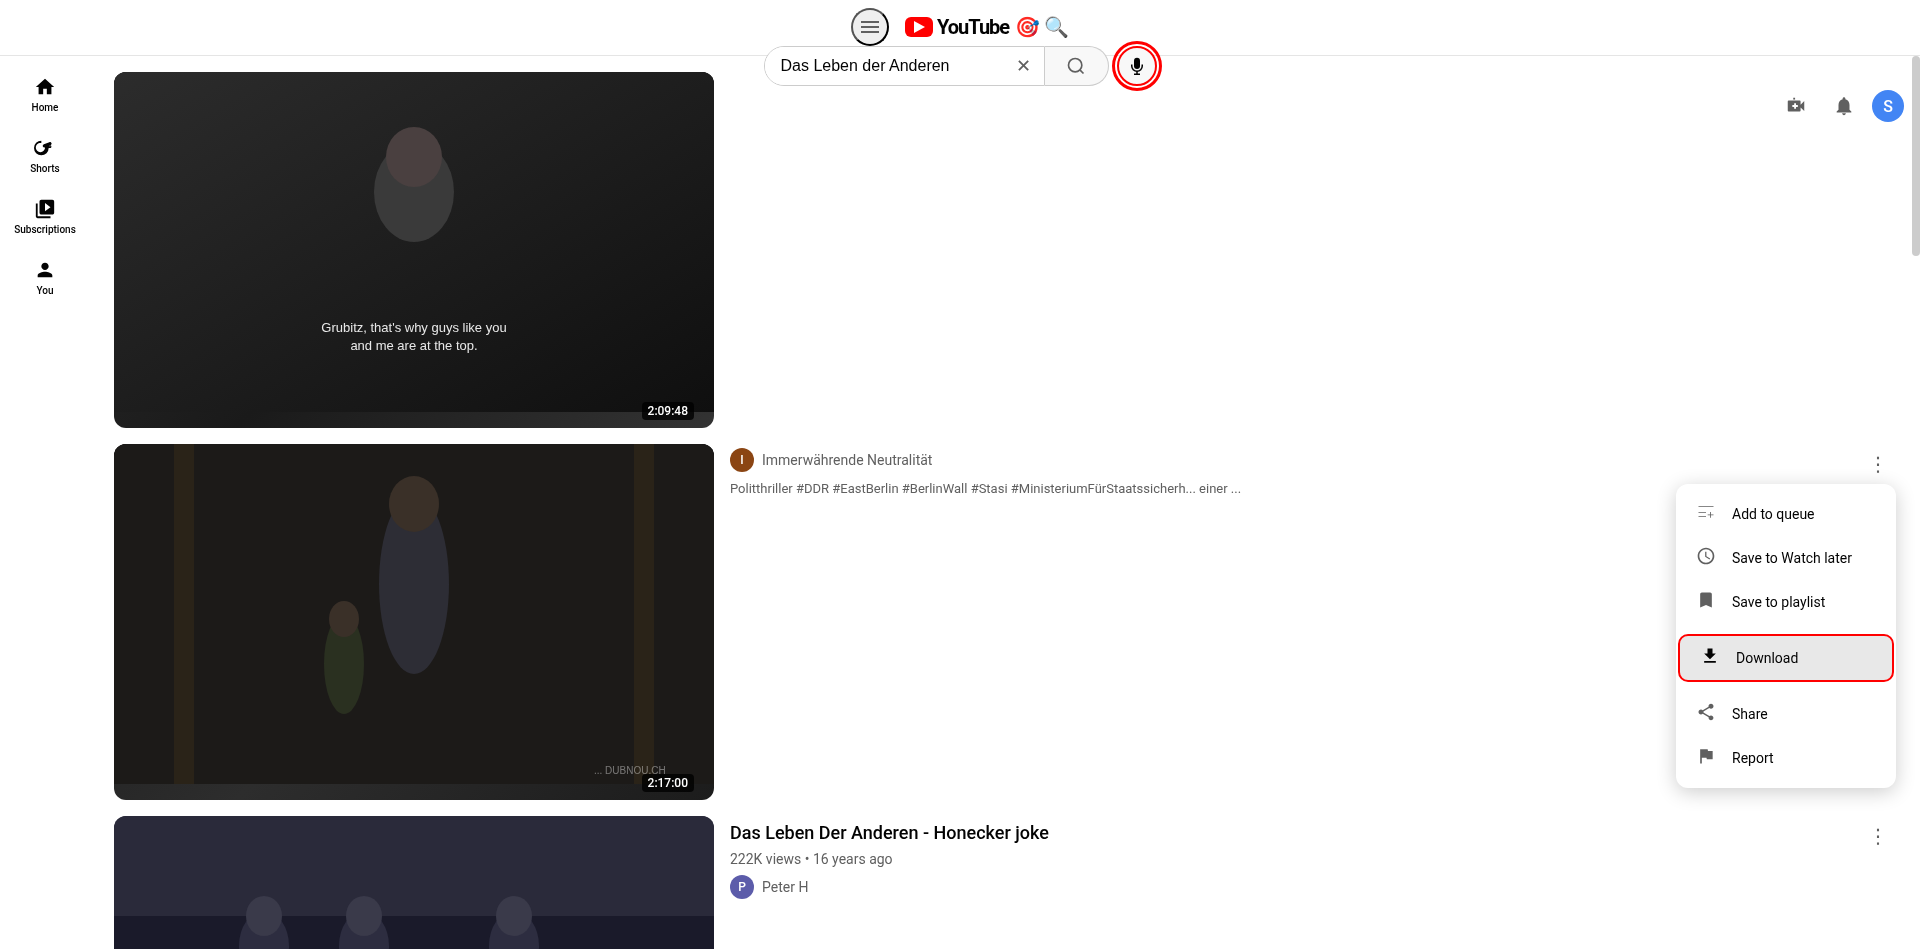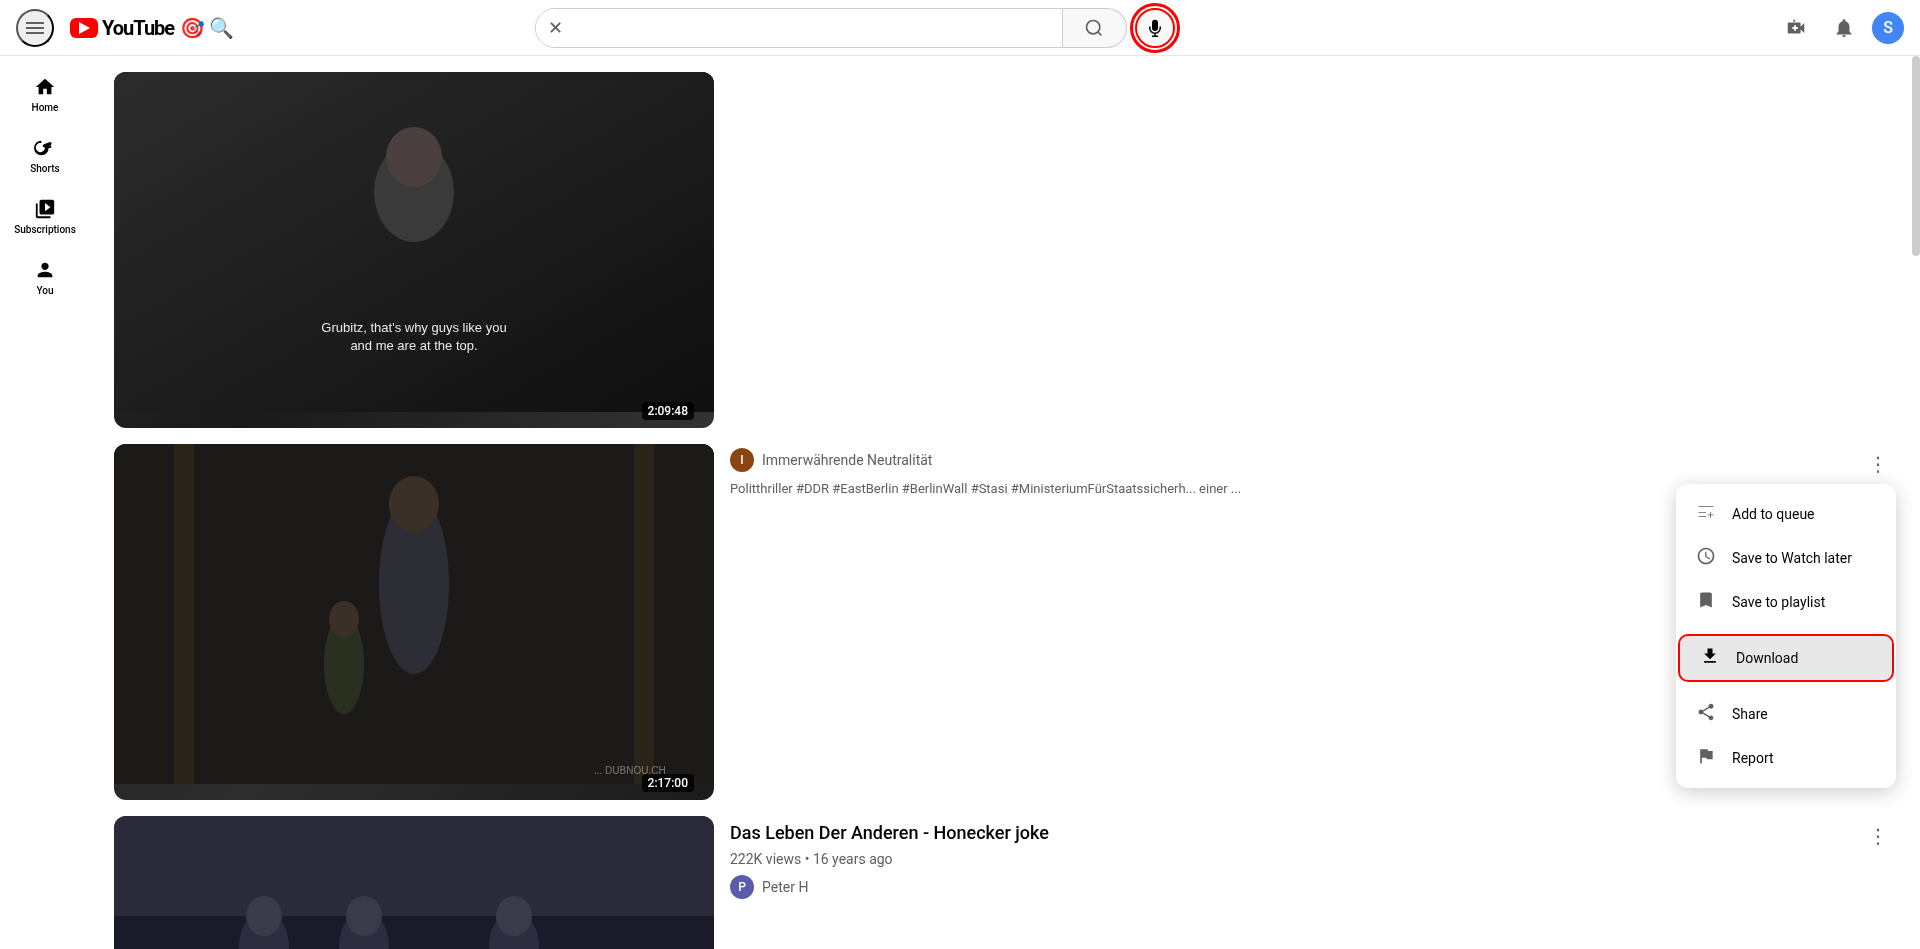--- a/index.html
+++ b/index.html
@@ -2,21 +2,21 @@
 <html><head>
   <meta charset="utf-8">
   <style>
     * { margin: 0; padding: 0; box-sizing: border-box; }
     body { font-family: 'Roboto', Arial, sans-serif; background: #fff; overflow-x: hidden; width: 1920px; height: 949px; }
 
     
     .header {
       position: fixed; top: 0; left: 0; right: 0; height: 56px;
       background: #fff; display: flex; align-items: center;
-      padding: 8px 16px; z-index: 100; border-bottom: 1px solid #e5e5e5;
+      padding: 8px 16px; z-index: 100; border-bottom: 1px solid #e5e5e5; flex-direction: column;
     }
     .header-left { display: flex; align-items: center; gap: 16px; min-width: 200px; }
     .hamburger-icon { cursor: pointer; padding: 8px; border-radius: 50%; }
     .hamburger-icon span { display: block; width: 18px; height: 2px; background: #606060; margin: 3px 0; }
     .logo { display: flex; align-items: center; gap: 4px; cursor: pointer; }
     .logo-yt { width: 28px; height: 20px; background: #ff0000; border-radius: 6px; display: flex; align-items: center; justify-content: center; }
     .logo-yt::after { content: ''; border-style: solid; border-width: 6px 0 6px 11px; border-color: transparent transparent transparent #fff; }
     .logo-text { font-size: 20px; font-weight: bold; color: #030303; letter-spacing: -1px; }
 
     
@@ -165,20 +165,21 @@
     <div class="logo">
       <div class="logo-yt"></div>
       <span class="logo-text">YouTube</span>
       <span style="font-size:20px;margin-left:2px;">🎯</span>
       <span style="font-size:20px;">🔍</span>
     </div>
   </div>
 
   <div class="search-area">
     <div class="search-form">
+      <input class="search-input" type="text" value="Das Leben der Anderen" style="">
       <button class="search-clear">
         <span>✕</span>
       </button>
     </div>
     <button class="search-btn">
       <svg width="20" height="20" viewBox="0 0 24 24" fill="none" stroke="#606060" stroke-width="2">
         <circle cx="11" cy="11" r="8"></circle>
           <line x1="21" y1="21" x2="16.65" y2="16.65"></line>
       </svg>
     </button>

